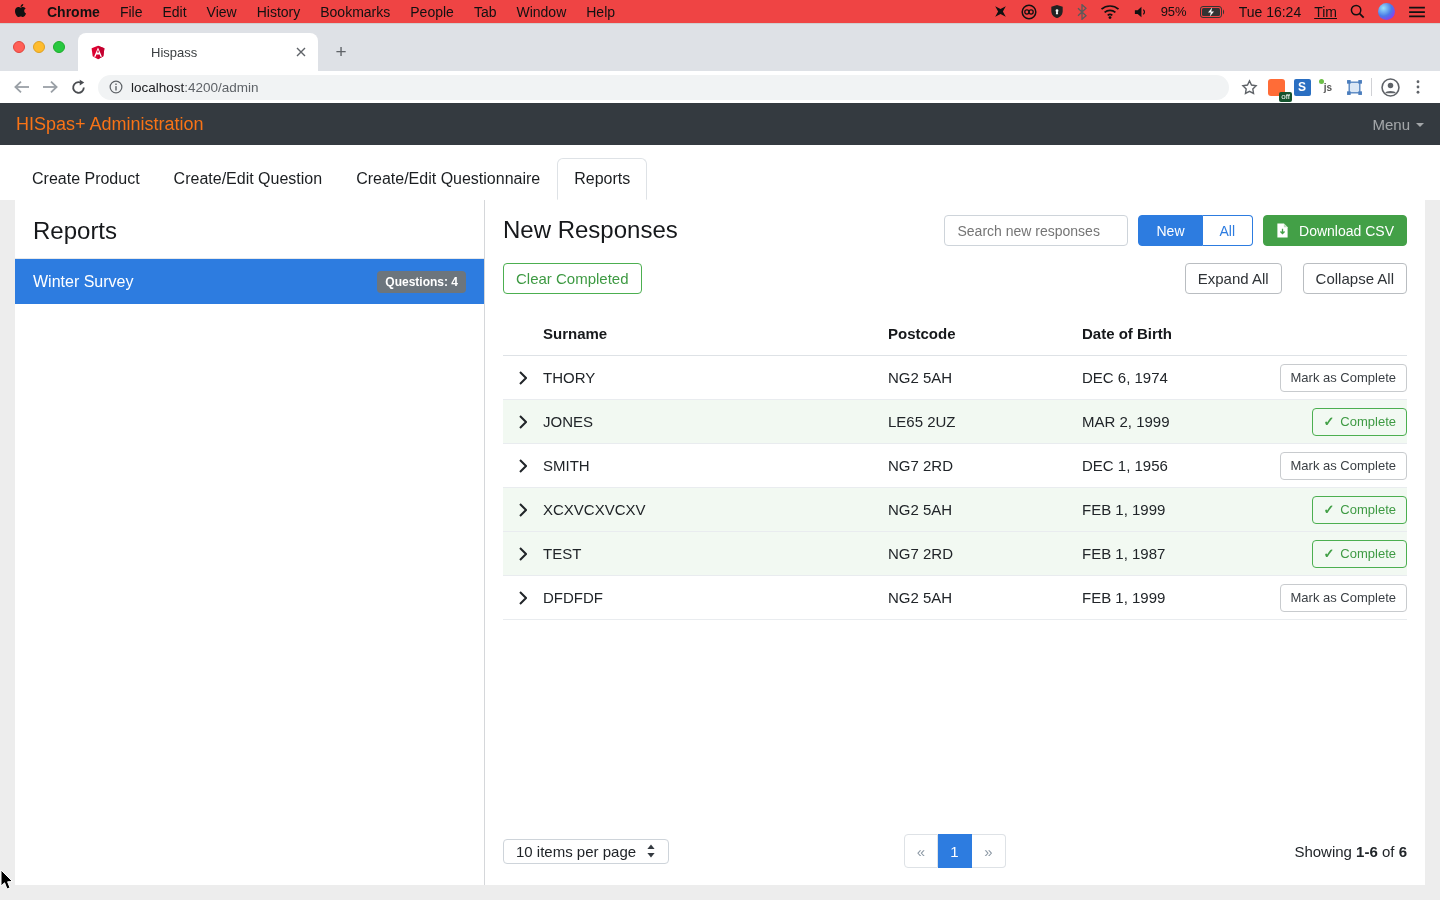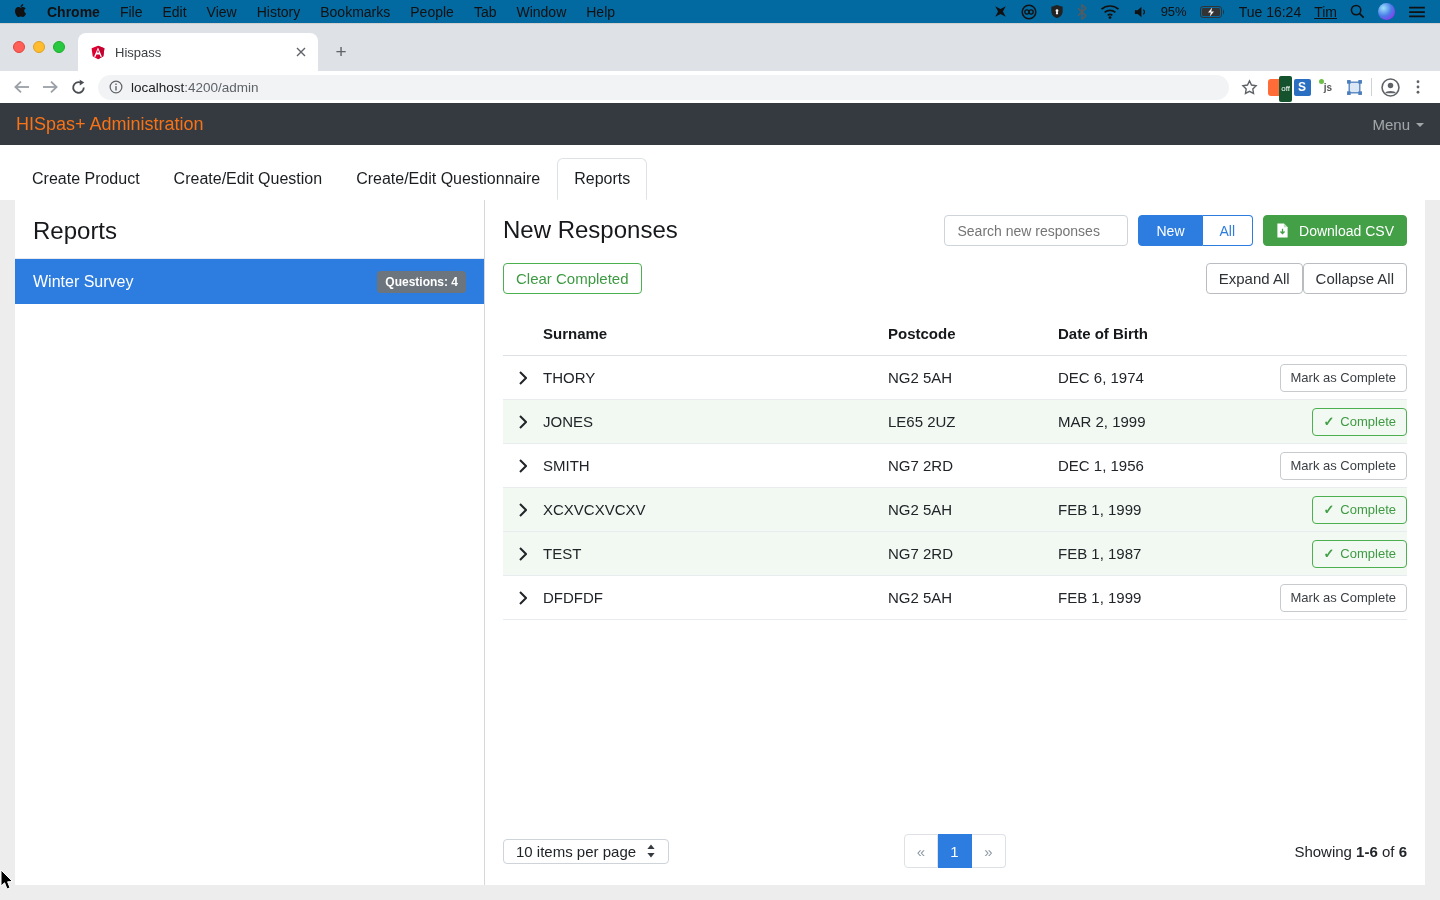--- a/index.html
+++ b/index.html
@@ -1,48 +1,48 @@
 <!DOCTYPE html>
 <html><head>
 <meta charset="utf-8">
 <style>
   * { margin:0; padding:0; box-sizing:border-box; }
   html,body { width:1440px; height:900px; overflow:hidden; }
   body { font-family:"Liberation Sans", sans-serif; background:#ededed; position:relative; color:#212529; }
   button { font-family:inherit; background:none; border:none; cursor:pointer; }
 
   
-  .macbar { height:24px; background:#0369a1; border-bottom:1px solid #cfcfcf; display:flex; align-items:center; padding:0 14px; font-size:14px; color:#111; }
+  .macbar { height:24px; background:#ef4444; border-bottom:1px solid #cfcfcf; display:flex; align-items:center; padding:0 14px; font-size:14px; color:#111; }
   .mac-left { display:flex; align-items:center; gap:20px; }
   .mac-item { cursor:default; }
   .mac-item.bold { font-weight:700; }
   .mac-right { margin-left:auto; display:flex; align-items:center; gap:13px; }
   .mac-right svg, .mac-right .glyph { display:block; }
   .siri { width:17px; height:17px; border-radius:50%; background:radial-gradient(circle at 32% 30%, #9be2fa 0%, #4a7ce8 48%, #8a3df0 78%, #0a1045 100%); }
 
   
   .tabstrip { height:47px; background:#dee1e6; position:relative; }
   .traffic { position:absolute; left:13px; top:17px; display:flex; gap:8px; }
   .light { width:12px; height:12px; border-radius:50%; }
   .light.red { background:#ff5f57; border:0.5px solid #e0443e; }
   .light.yellow { background:#febc2e; border:0.5px solid #dea123; }
   .light.green { background:#28c840; border:0.5px solid #1dad2b; }
   .chrome-tab { position:absolute; left:78px; bottom:0; width:240px; height:38px; background:#fff; border-radius:8px 8px 0 0; display:flex; align-items:center; padding:0 12px; gap:9px; font-size:13px; color:#3c4043; }
-  .tab-title { flex:1; }
+  .tab-title { flex:1;margin-left:36px; }
   .newtab { position:absolute; left:328px; bottom:7px; width:26px; height:26px; border-radius:50%; font-size:19px; color:#5f6368; display:flex; align-items:center; justify-content:center; line-height:1; }
 
   
   .toolbar { height:32px; background:#fff; display:flex; align-items:center; padding:0 8px; }
   .tb-btn { width:28px; height:28px; display:flex; align-items:center; justify-content:center; border-radius:50%; }
   .omnibox { flex:1; height:25px; margin:0 6px; background:#f1f3f4; border-radius:13px; display:flex; align-items:center; padding:0 11px; gap:8px; font-size:13.5px; }
   .url-host { color:#202124; }
   .url-rest { color:#5f6368; }
   .ext { position:relative; width:26px; height:26px; display:flex; align-items:center; justify-content:center; }
   .ext-postman { width:17px; height:17px; background:#ff6c37; border-radius:3px; }
-  .off-badge { position:absolute; right:-3px; bottom:-2px; background:#14532d; color:#fff; font-size:8px; padding:8px 2px; border-radius:2px; line-height:10px; }
+  .off-badge { position:absolute; right:-3px; bottom:-2px; background:#14532d; color:#fff; font-size:8px; padding:0 2px; border-radius:2px; line-height:10px; }
   .ext-s { width:17px; height:17px; background:#2a6fc2; border-radius:2px; color:#fff; font-weight:700; font-size:12px; display:flex; align-items:center; justify-content:center; }
   .ext-js { position:relative; font-size:10px; font-weight:700; color:#555; }
   .js-dot { position:absolute; left:-5px; top:-3px; width:5px; height:5px; border-radius:50%; background:#6cbf47; }
   .tb-sep { width:1px; height:18px; background:#d0d1d5; margin:0 4px; }
 
   
   .appbar { height:42px; background:#343a40; display:flex; align-items:center; padding:0 16px; }
   .appbar-title { color:#f97316; font-size:18px; }
   .appbar-menu { margin-left:auto; display:flex; align-items:center; gap:6px; color:rgba(255,255,255,0.55); font-size:15px; }
   .caret-down { width:0; height:0; border-left:4px solid transparent; border-right:4px solid transparent; border-top:4px solid rgba(255,255,255,0.55); margin-top:2px; }
@@ -68,32 +68,32 @@
   .rp-controls { margin-left:auto; display:flex; align-items:center; gap:10px; }
   .search-input { width:184px; height:31px; border:1px solid #ced4da; border-radius:4px; padding:0 12px; font-size:14px; color:#495057; outline:none; }
   .search-input::placeholder { color:#757575; }
   .btn-group { display:flex; }
   .btn-new { height:31px; padding:0 17px; background:#2d7ce0; border:1px solid #2d7ce0; color:#fff; border-radius:4px 0 0 4px; font-size:14px; }
   .btn-all { height:31px; padding:0 17px; background:#fff; border:1px solid #2d7ce0; border-left:none; color:#2d7ce0; border-radius:0 4px 4px 0; font-size:14px; }
   .btn-csv { height:31px; padding:0 12px; background:#43a047; border:1px solid #43a047; color:#fff; border-radius:4px; font-size:14px; display:flex; align-items:center; gap:10px; }
 
   .rp-actions { margin-top:17px; display:flex; align-items:center; }
   .btn-clear { height:31px; padding:0 12px; background:#fff; border:1px solid #4caf50; color:#3e9a43; border-radius:4px; font-size:15px; }
-  .rp-actions-right { margin-left:auto; display:flex; gap:0; }
+  .rp-actions-right { margin-left:auto; display:flex; gap:21px; }
   .btn-outline { height:31px; padding:0 12px; background:#fff; border:1px solid #b9bdc1; color:#2f3337; border-radius:4px; font-size:15px; }
 
   
   .rtable { margin-top:18px; }
   .thead { display:flex; align-items:center; height:44px; border-bottom:1px solid #dee2e6; font-size:15px; font-weight:700; color:#16181b; }
   .trow { display:flex; align-items:center; height:44px; border-bottom:1px solid #e9ecef; font-size:15px; }
   .trow.completed { background:#f2f9f2; }
   .col-exp { width:40px; padding-left:12px; display:flex; align-items:center; }
   .col-sur { width:345px; }
   .col-post { width:170px; }
-  .col-dob { flex:1; }
+  .col-dob { flex:1;margin-left:24px; }
   .col-act { width:135px; display:flex; justify-content:flex-end; }
   .exp-btn { display:flex; align-items:center; padding:4px; }
   .btn-mark { height:28px; padding:0 10px; background:#fff; border:1px solid #c8cbce; color:#3a3f44; border-radius:4px; font-size:13px; }
   .btn-complete { height:28px; padding:0 10px; background:transparent; border:1px solid #4caf50; color:#3e9a43; border-radius:4px; font-size:13px; display:flex; align-items:center; gap:6px; }
   .check { color:#43a047; font-weight:700; }
 
   
   .rp-footer { margin-top:auto; margin-bottom:17px; display:flex; align-items:center; }
   .fslot { flex:1; display:flex; }
   .fslot.right { justify-content:flex-end; }

